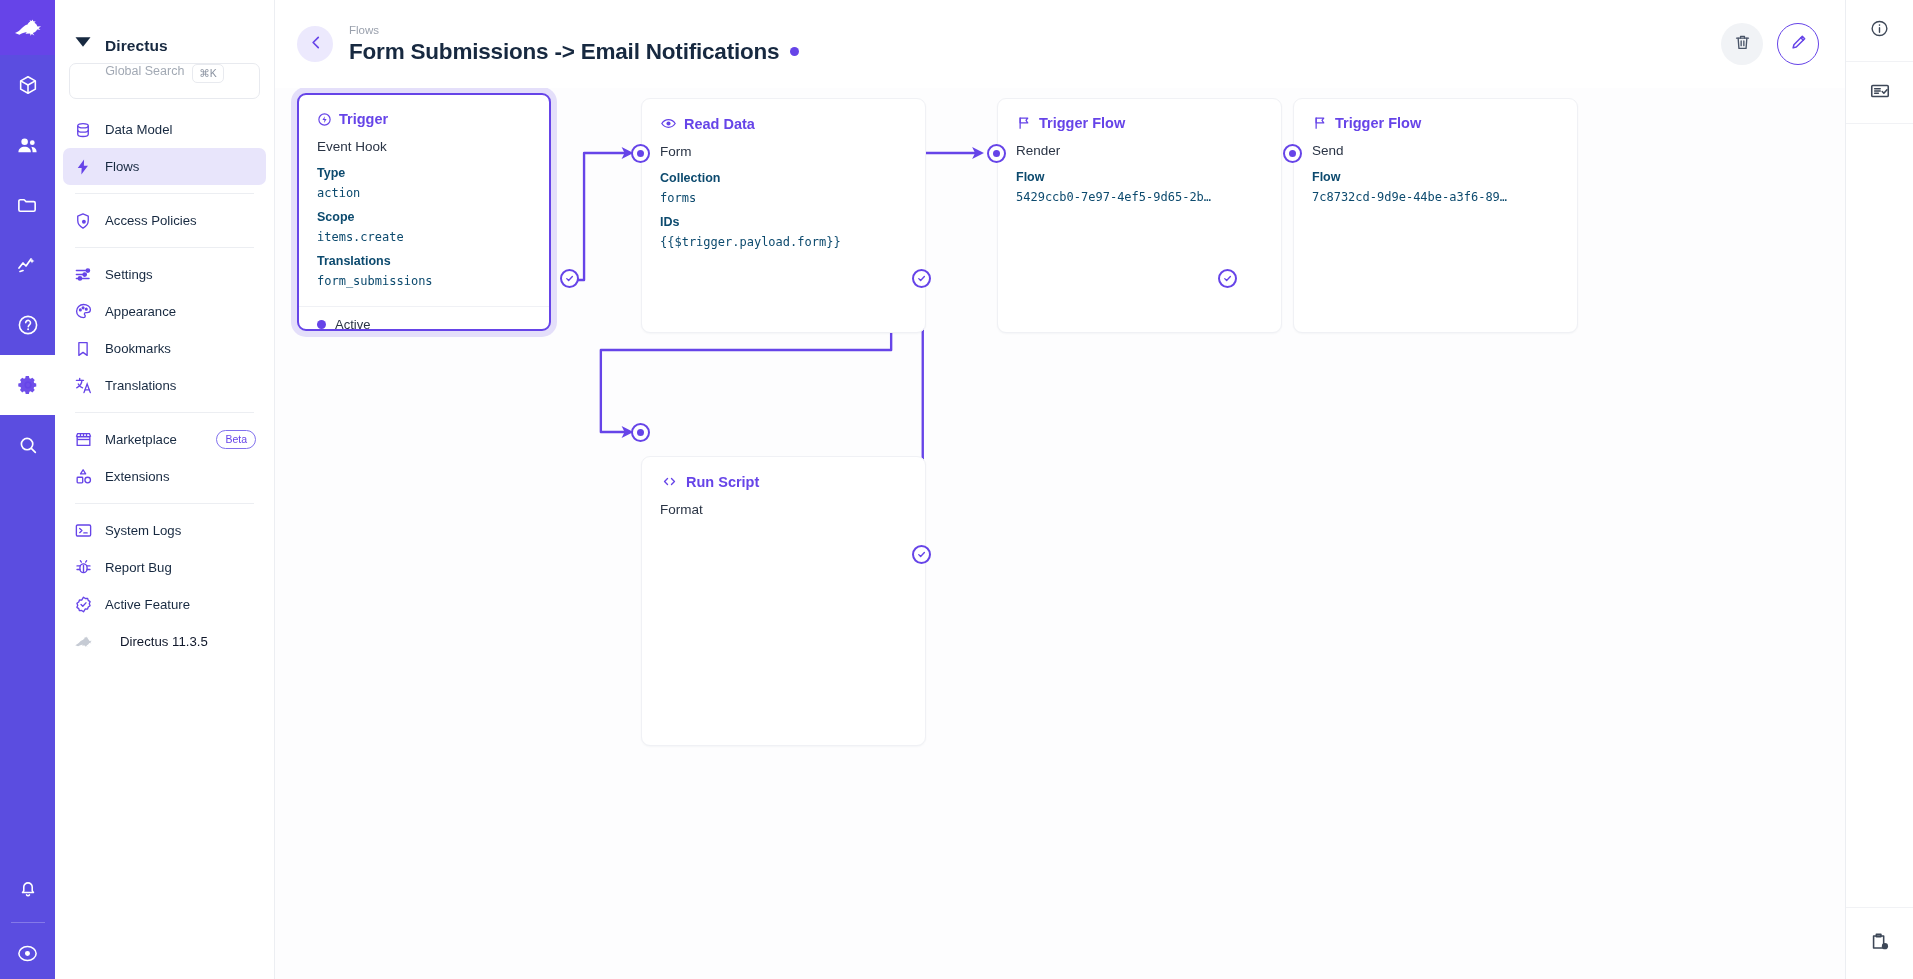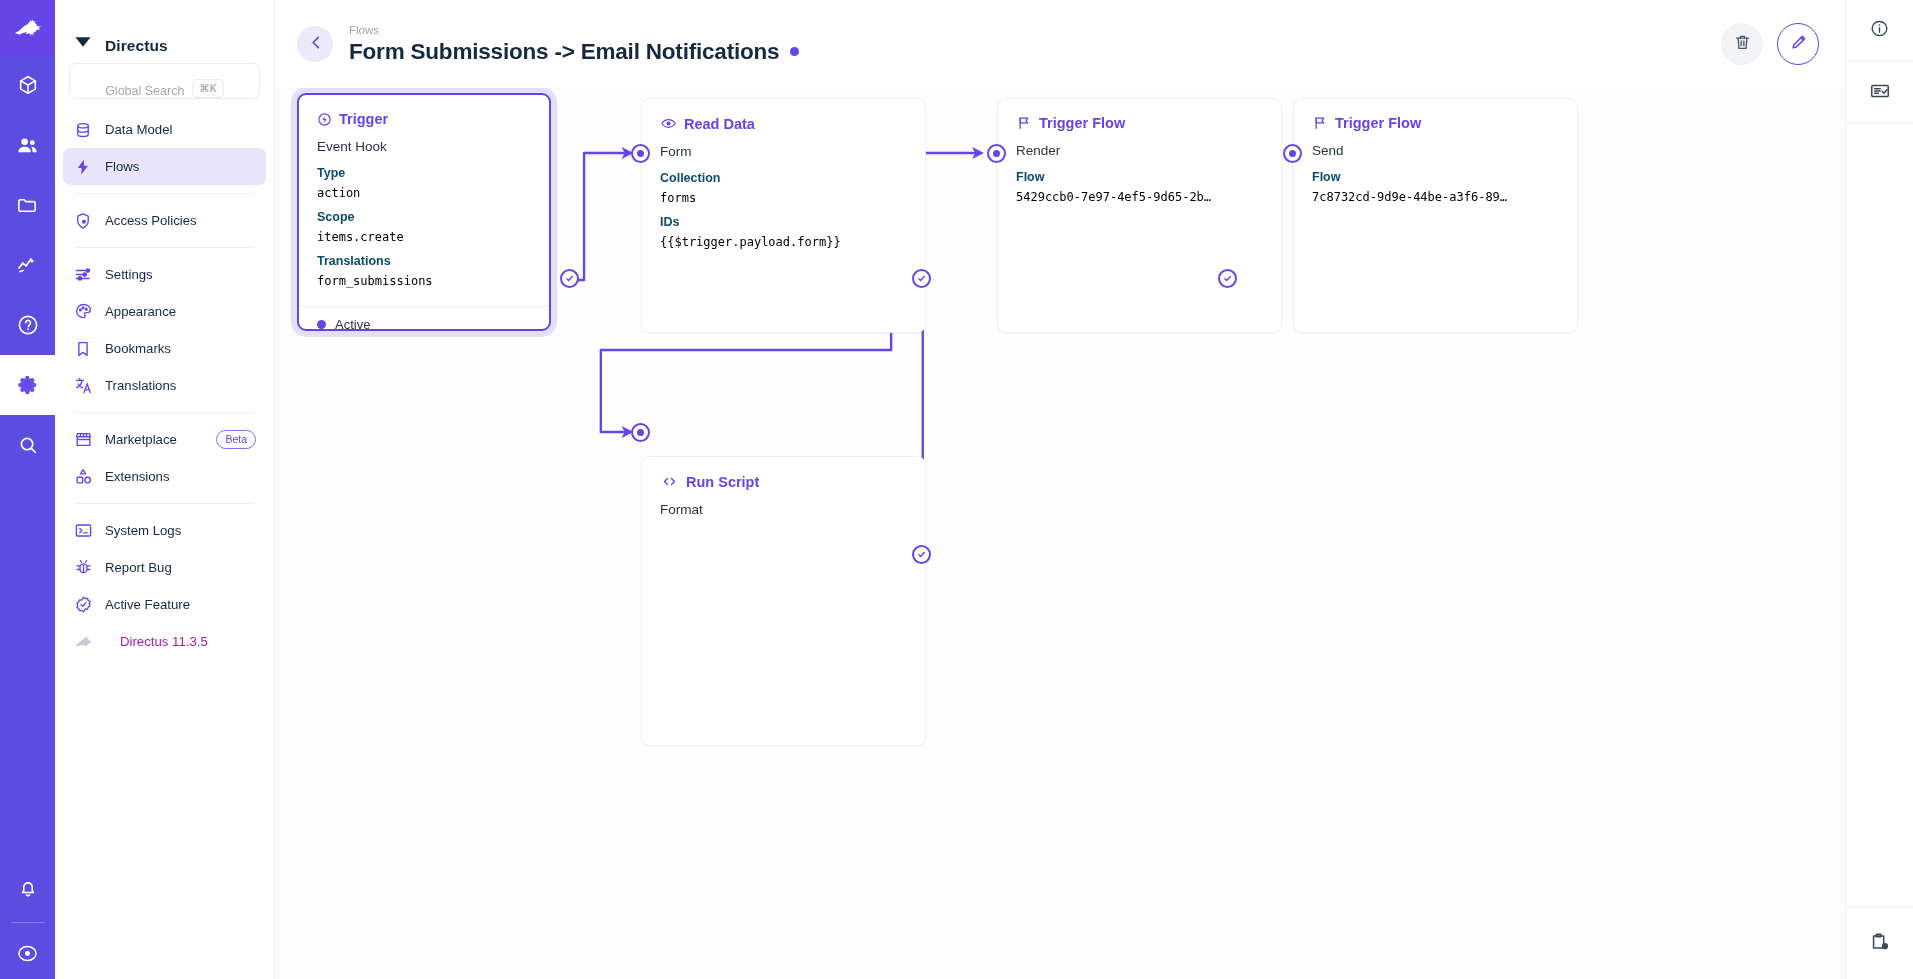--- a/index.html
+++ b/index.html
@@ -41,37 +41,37 @@
   .nav-header {
     height: 55px; display: flex; align-items: flex-end; gap: 12px;
     padding: 0 18px;
   }
   .nav-header .brand-name {
     font-size: 15.5px; font-weight: 700; color: #172940; letter-spacing: .1px;
   }
   .search-wrap { padding: 8px 14px 6px 14px; }
   .search-box {
     height: 36px; border: 1px solid #e8eaef; border-radius: 7px;
-    display: flex; align-items: flex-end; justify-content: center; gap: 8px;
+    display: flex; align-items: flex-start; justify-content: center; gap: 8px;
     background: #fff;
   }
   .search-placeholder { color: #a2a9b4; font-size: 12.5px; }
   .search-kbd {
     border: 1px solid #e8eaef; border-radius: 5px;
     font-size: 10.5px; color: #8b93a1; padding: 2px 6px; line-height: 1.2;
   }
   .nav-list { padding: 6px 8px 0 8px; }
   .nav-item {
     height: 37px; display: flex; align-items: center; gap: 12px;
     padding: 0 10px; border-radius: 7px; color: #172940; font-size: 13.2px;
     cursor: pointer; position: relative;
   }
   .nav-item .ico { width: 20px; height: 20px; display:flex; align-items:center; justify-content:center; color: #6644E8; flex: 0 0 20px;}
   .nav-item.active { background: #e8e5fb; }
-  .nav-item.muted { color: #a21caf; gap: 27px; }
+  .nav-item.muted { color: #0f172a; gap: 27px; }
   .nav-item.muted .ico { color: #c6cbd4; }
   .nav-divider { height: 1px; background: #eceef2; margin: 8px 12px; }
   .beta-badge {
     margin-left: auto; border: 1px solid #8171ee; color: #6644E8;
     border-radius: 11px; font-size: 10.5px; padding: 2px 8px; line-height: 1.25;
   }
 
   
   .main {
     flex: 1 1 auto; height: 979px; position: relative;
@@ -117,21 +117,21 @@
     display: flex; align-items: center; gap: 7px;
     padding: 16px 18px 10px 18px;
     color: #6644E8; font-weight: 700; font-size: 14.5px;
   }
   .node-head .hico { display:flex; align-items:center; }
   .node-body { padding: 0 18px 10px 18px; }
   .node-name { font-size: 13.5px; color: #2a3445; line-height: 1.5; margin-bottom: 7px; }
   .field-label { font-size: 12.5px; font-weight: 700; color: #0c4a6e; line-height: 1.55; }
   .field-value {
     font-family: "DejaVu Sans Mono", monospace;
-    font-size: 12px; color: #000000; line-height: 1.55;
+    font-size: 12px; color: #0c4a6e; line-height: 1.55;
     white-space: nowrap; overflow: hidden; text-overflow: ellipsis;
     margin-bottom: 6px;
   }
   .node-footer {
     border-top: 1px solid #f0f1f5; margin-top: auto;
     padding: 10px 18px; display: flex; align-items: center; gap: 9px;
     font-size: 13px; color: #2a3445;
   }
   .node-footer .dot { width: 9px; height: 9px; border-radius: 50%; background: #6644E8; }
 

